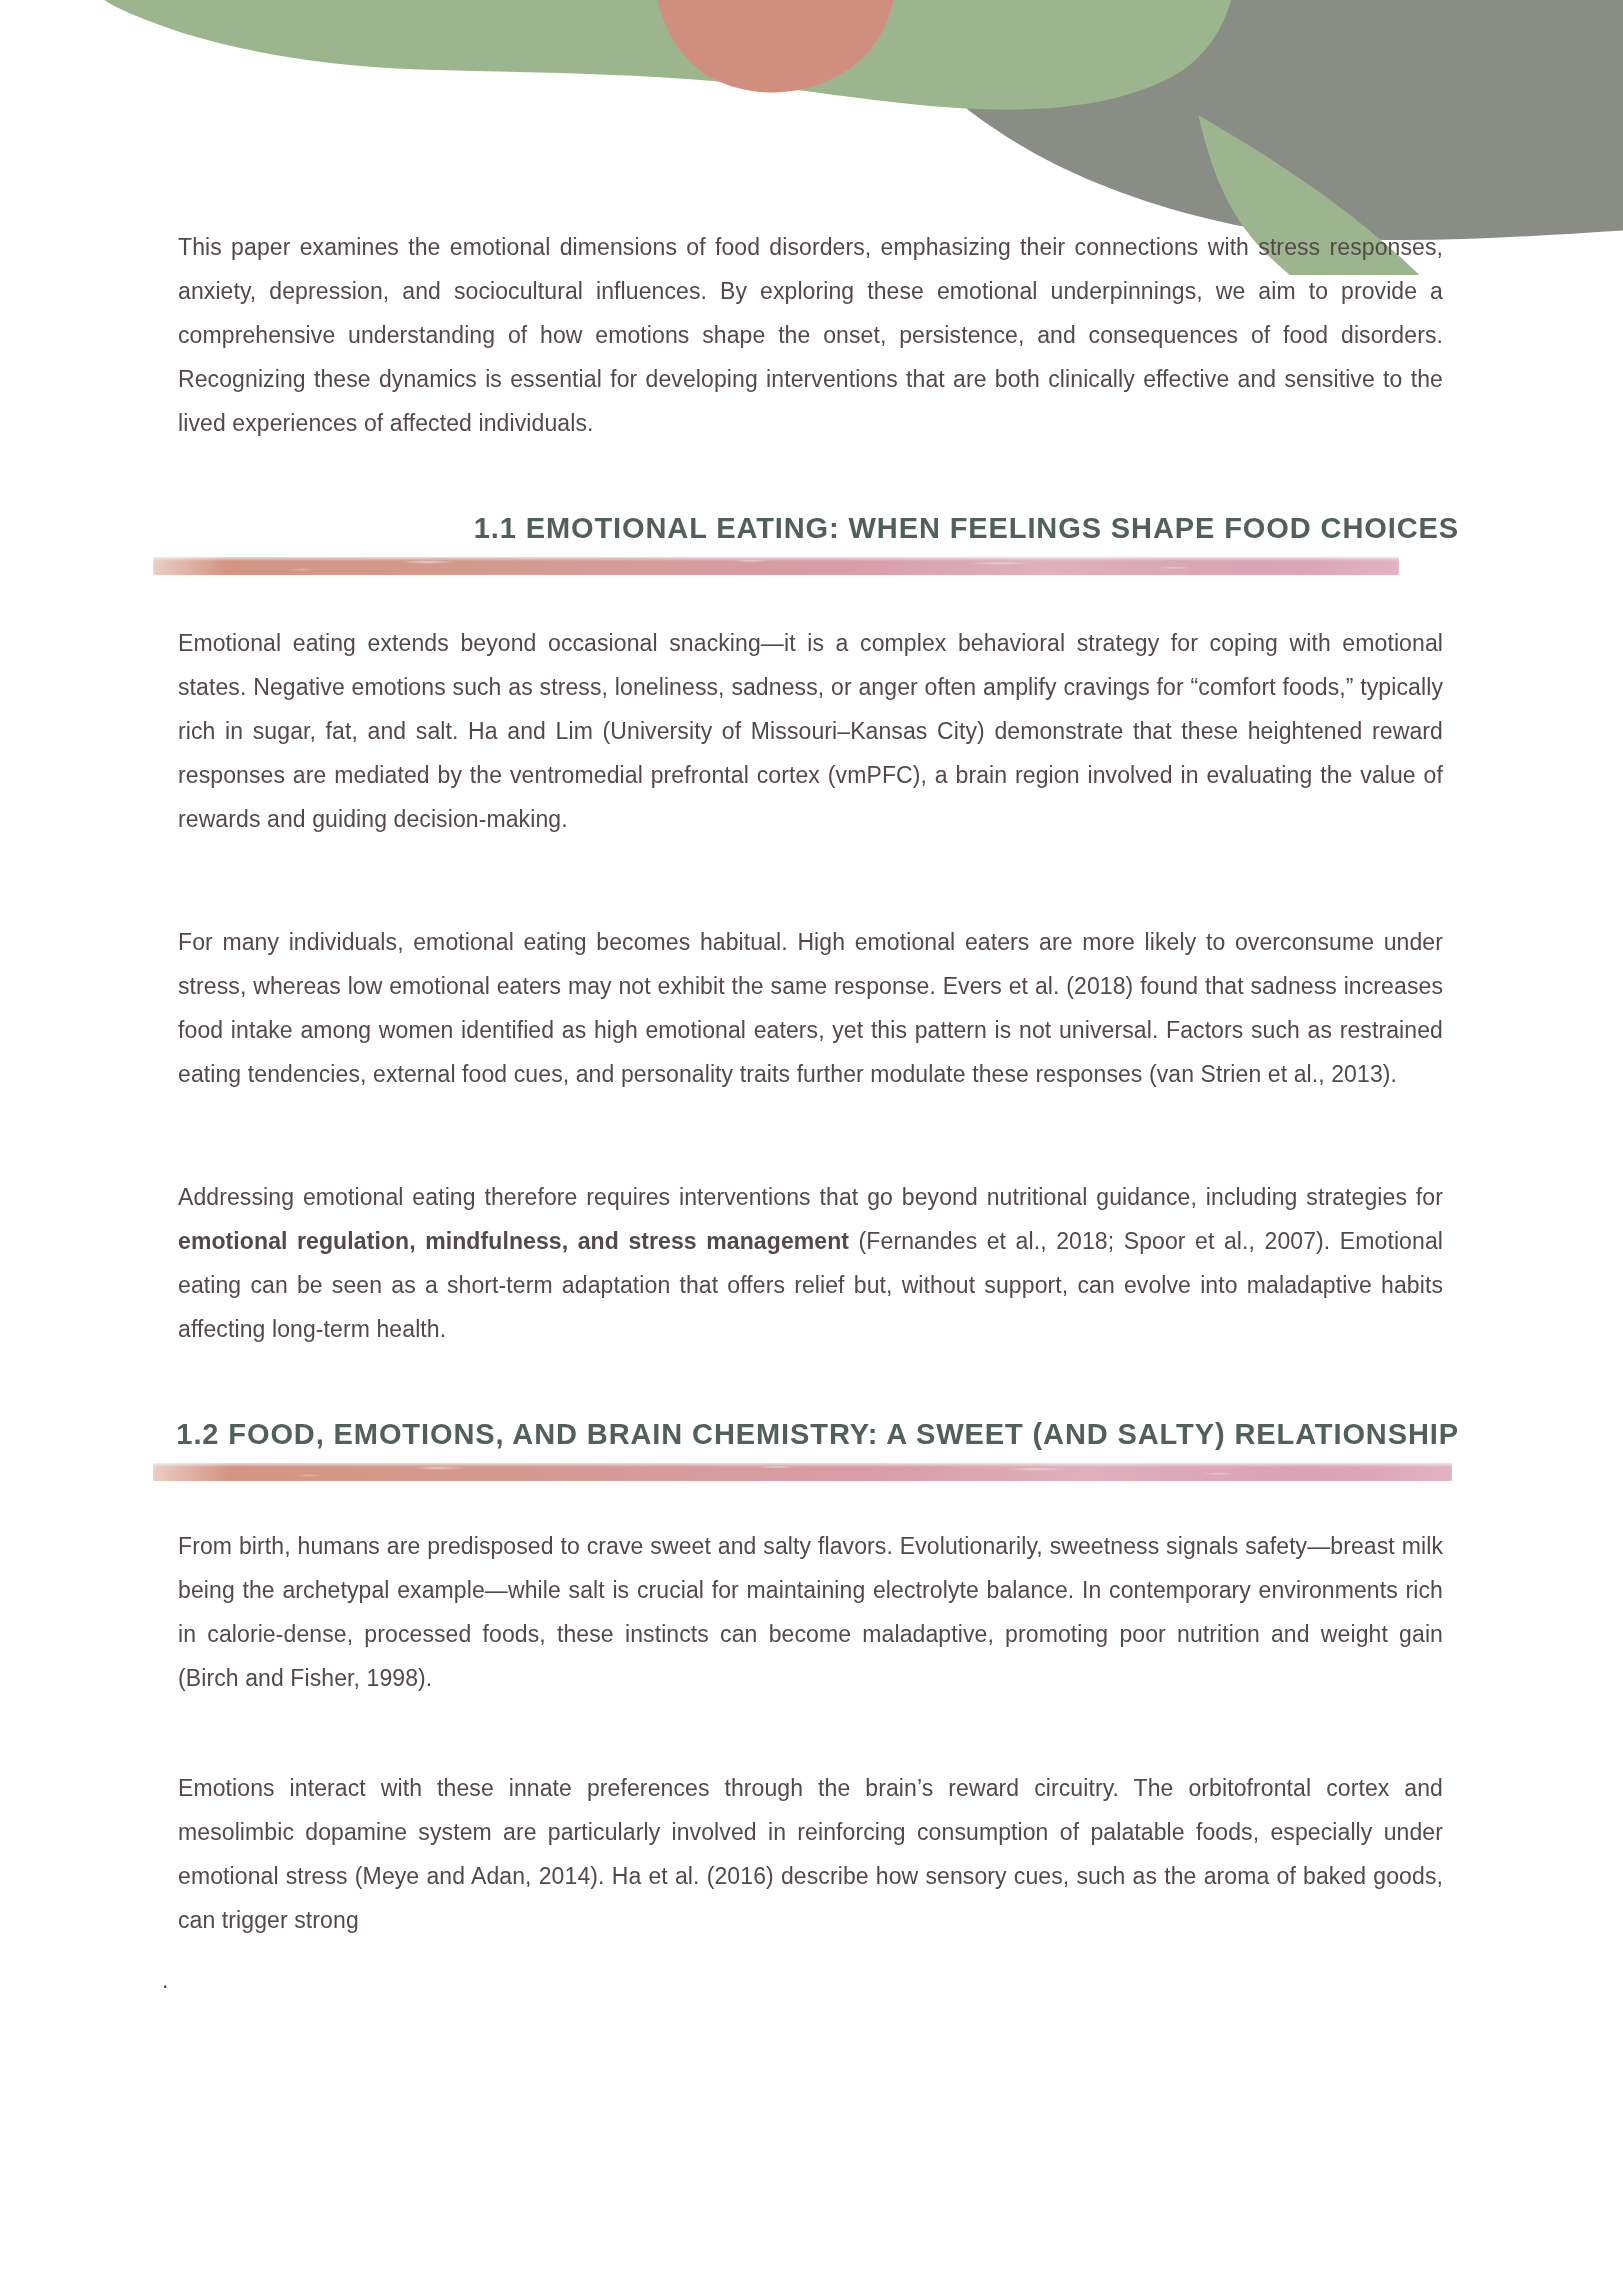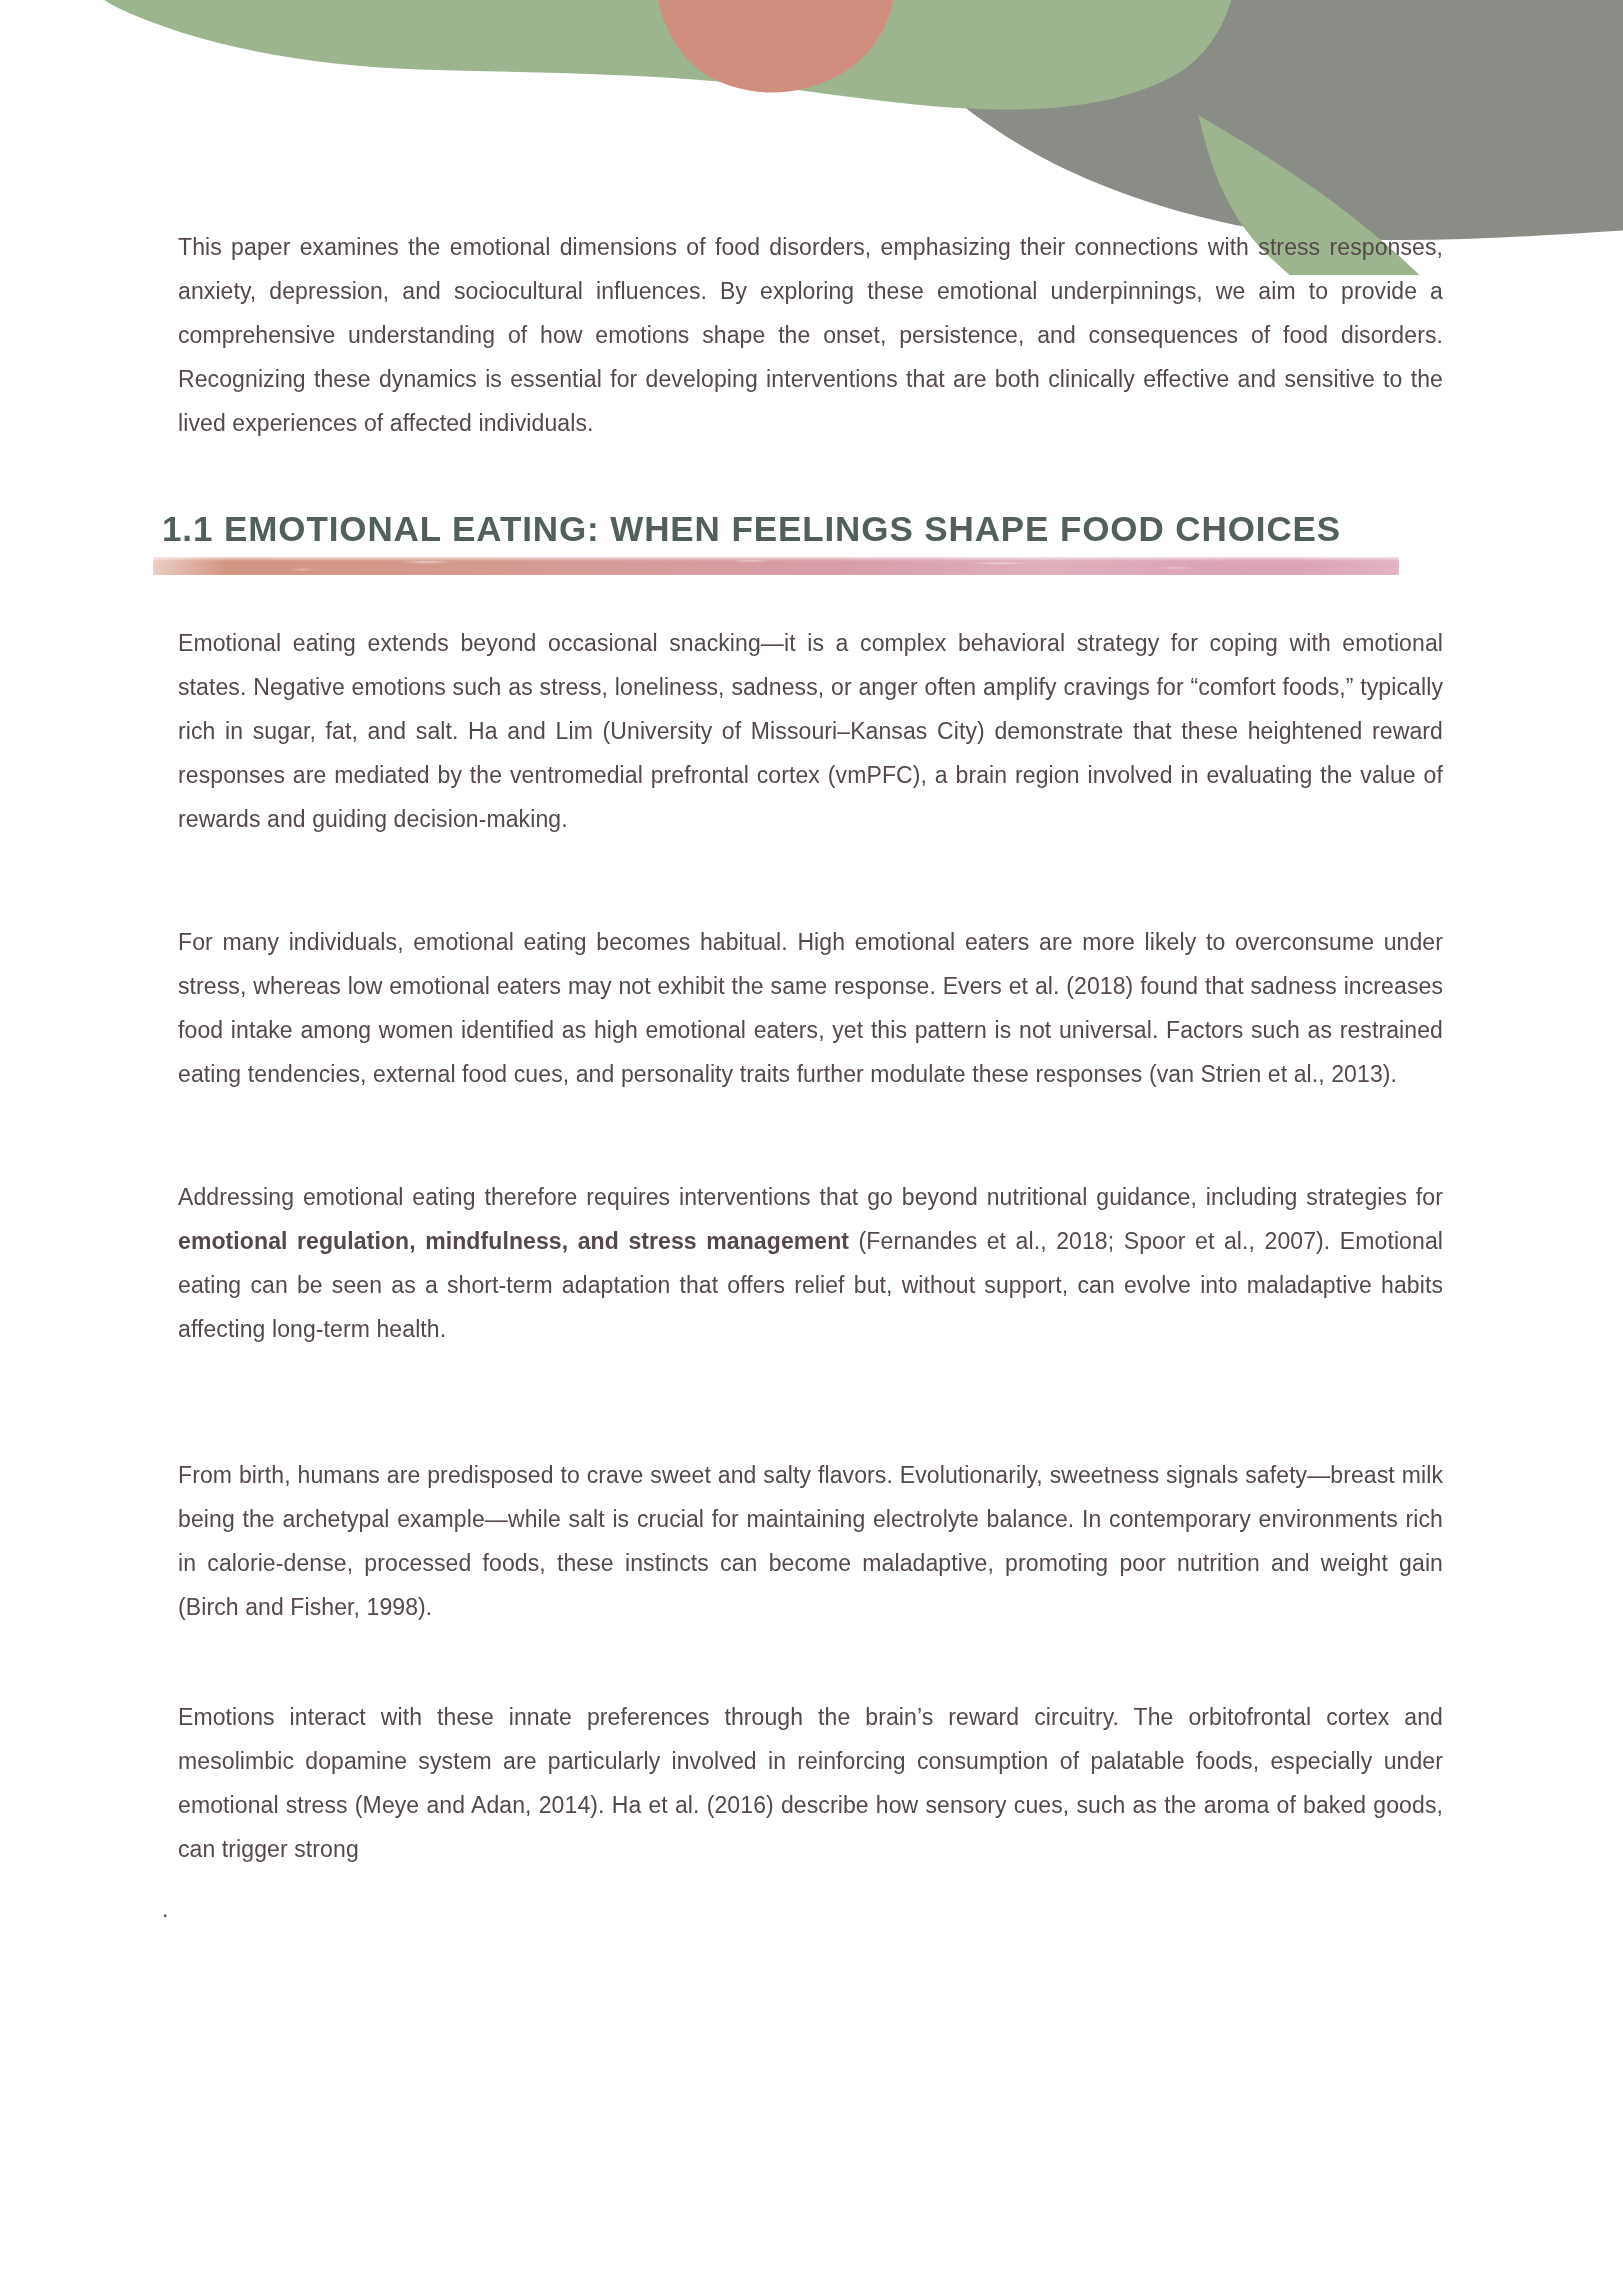--- a/index.html
+++ b/index.html
@@ -46,25 +46,26 @@
   p.body-text b {
     font-weight: bold;
   }
 
   .para-gap-lg { height: 47px; }
   .para-gap-sm { height: 34px; }
 
   h2.section-heading {
     margin: 0;
     color: #52605a;
-    font-size: 35px;
+    font-size: 29px;
     font-weight: bold;
     line-height: 41px;
     letter-spacing: 0.9px;
     text-transform: uppercase;
+    text-align: right;
   }
 
   .heading-block { position: relative; }
 
   
   .brush {
     position: relative;
     height: 22px;
     margin-top: 7.9px;
   }
@@ -174,20 +175,26 @@
   <div class="para-gap-lg"></div>
 
   <p class="body-text">For many individuals, emotional eating becomes habitual. High emotional eaters are more likely to overconsume under stress, whereas low emotional eaters may not exhibit the same response. Evers et al. (2018) found that sadness increases food intake among women identified as high emotional eaters, yet this pattern is not universal. Factors such as restrained eating tendencies, external food cues, and personality traits further modulate these responses (van Strien et al., 2013).</p>
 
   <div class="para-gap-lg"></div>
 
   <p class="body-text"><span>Addressing emotional eating therefore requires interventions that go beyond nutritional guidance, including strategies for </span><b>emotional regulation, mindfulness, and stress management</b><span> (Fernandes et al., 2018; Spoor et al., 2007). Emotional eating can be seen as a short-term adaptation that offers relief but, without support, can evolve into maladaptive habits affecting long-term health.</span></p>
 
   <div class="para-gap-lg"></div>
 
+  <div class="heading-block">
+    <h2 class="section-heading">1.2 Food, Emotions, and Brain Chemistry: A Sweet (and Salty) Relationship</h2>
+    <div class="brush brush-2">
+      <div class="stroke"></div>
+    </div>
+  </div>
 
   <div style="height:23.6px"></div>
 
   <p class="body-text">From birth, humans are predisposed to crave sweet and salty flavors. Evolutionarily, sweetness signals safety—breast milk being the archetypal example—while salt is crucial for maintaining electrolyte balance. In contemporary environments rich in calorie-dense, processed foods, these instincts can become maladaptive, promoting poor nutrition and weight gain (Birch and Fisher, 1998).</p>
 
   <div class="para-gap-sm"></div>
 
   <p class="body-text">Emotions interact with these innate preferences through the brain’s reward circuitry. The orbitofrontal cortex and mesolimbic dopamine system are particularly involved in reinforcing consumption of palatable foods, especially under emotional stress (Meye and Adan, 2014). Ha et al. (2016) describe how sensory cues, such as the aroma of baked goods, can trigger strong</p>
 
   <p class="orphan-period">.</p>

